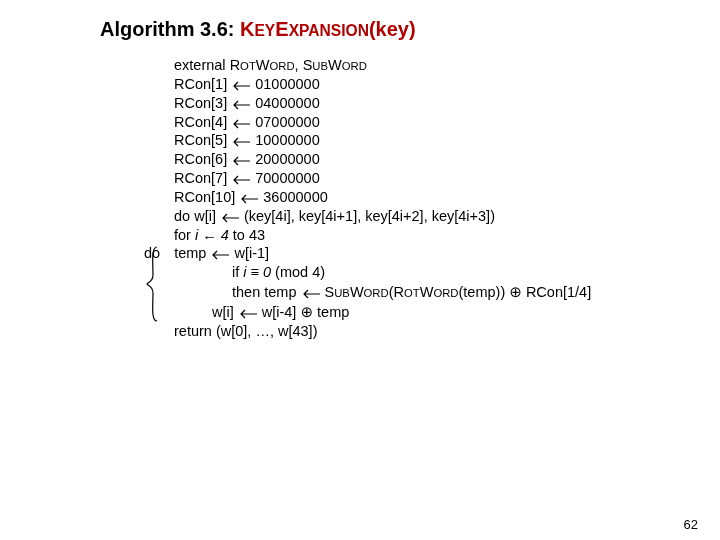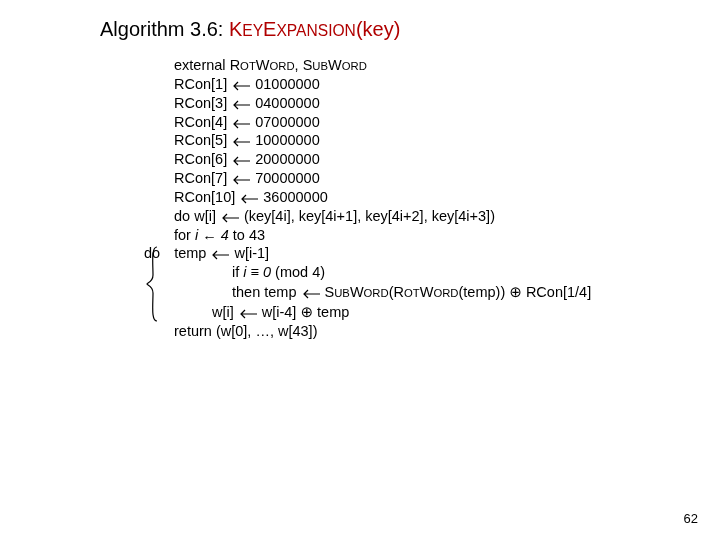--- a/index.html
+++ b/index.html
@@ -11,21 +11,21 @@
     font-family: "Comic Sans MS", "Comic Sans", cursive, sans-serif;
     font-size: 15px;
     color: #000;
     position: relative;
     overflow: hidden;
   }
   .title {
     position: absolute;
     left: 100px;
     top: 18px;
-    font-weight: normal;
+    font-weight: bold;
     font-size: 20px;
   }
   .title .red { color: #b00000; }
   .body {
     position: absolute;
     left: 130px;
     top: 56px;
     line-height: 1.30;
     font-size: 14.5px;
   }
@@ -49,21 +49,21 @@
     top: 1px;
     width: 18px;
     height: 78px;
   }
   .brace svg { display: block; }
   .indent2 { padding-left: 38px; }
   .indent3 { padding-left: 58px; }
   .pagenum {
     position: absolute;
     right: 22px;
-    bottom: 14px;
+    bottom: 8px;
     font-family: Arial, sans-serif;
     font-size: 13px;
   }
 </style>
 </head>
 <body>
 
 <div class="title">
   <span>Algorithm 3.6: </span><span class="red"><span>K</span><span style="font-size:0.78em">EY</span><span>E</span><span style="font-size:0.78em">XPANSION</span><span>(key)</span></span>
 </div>

